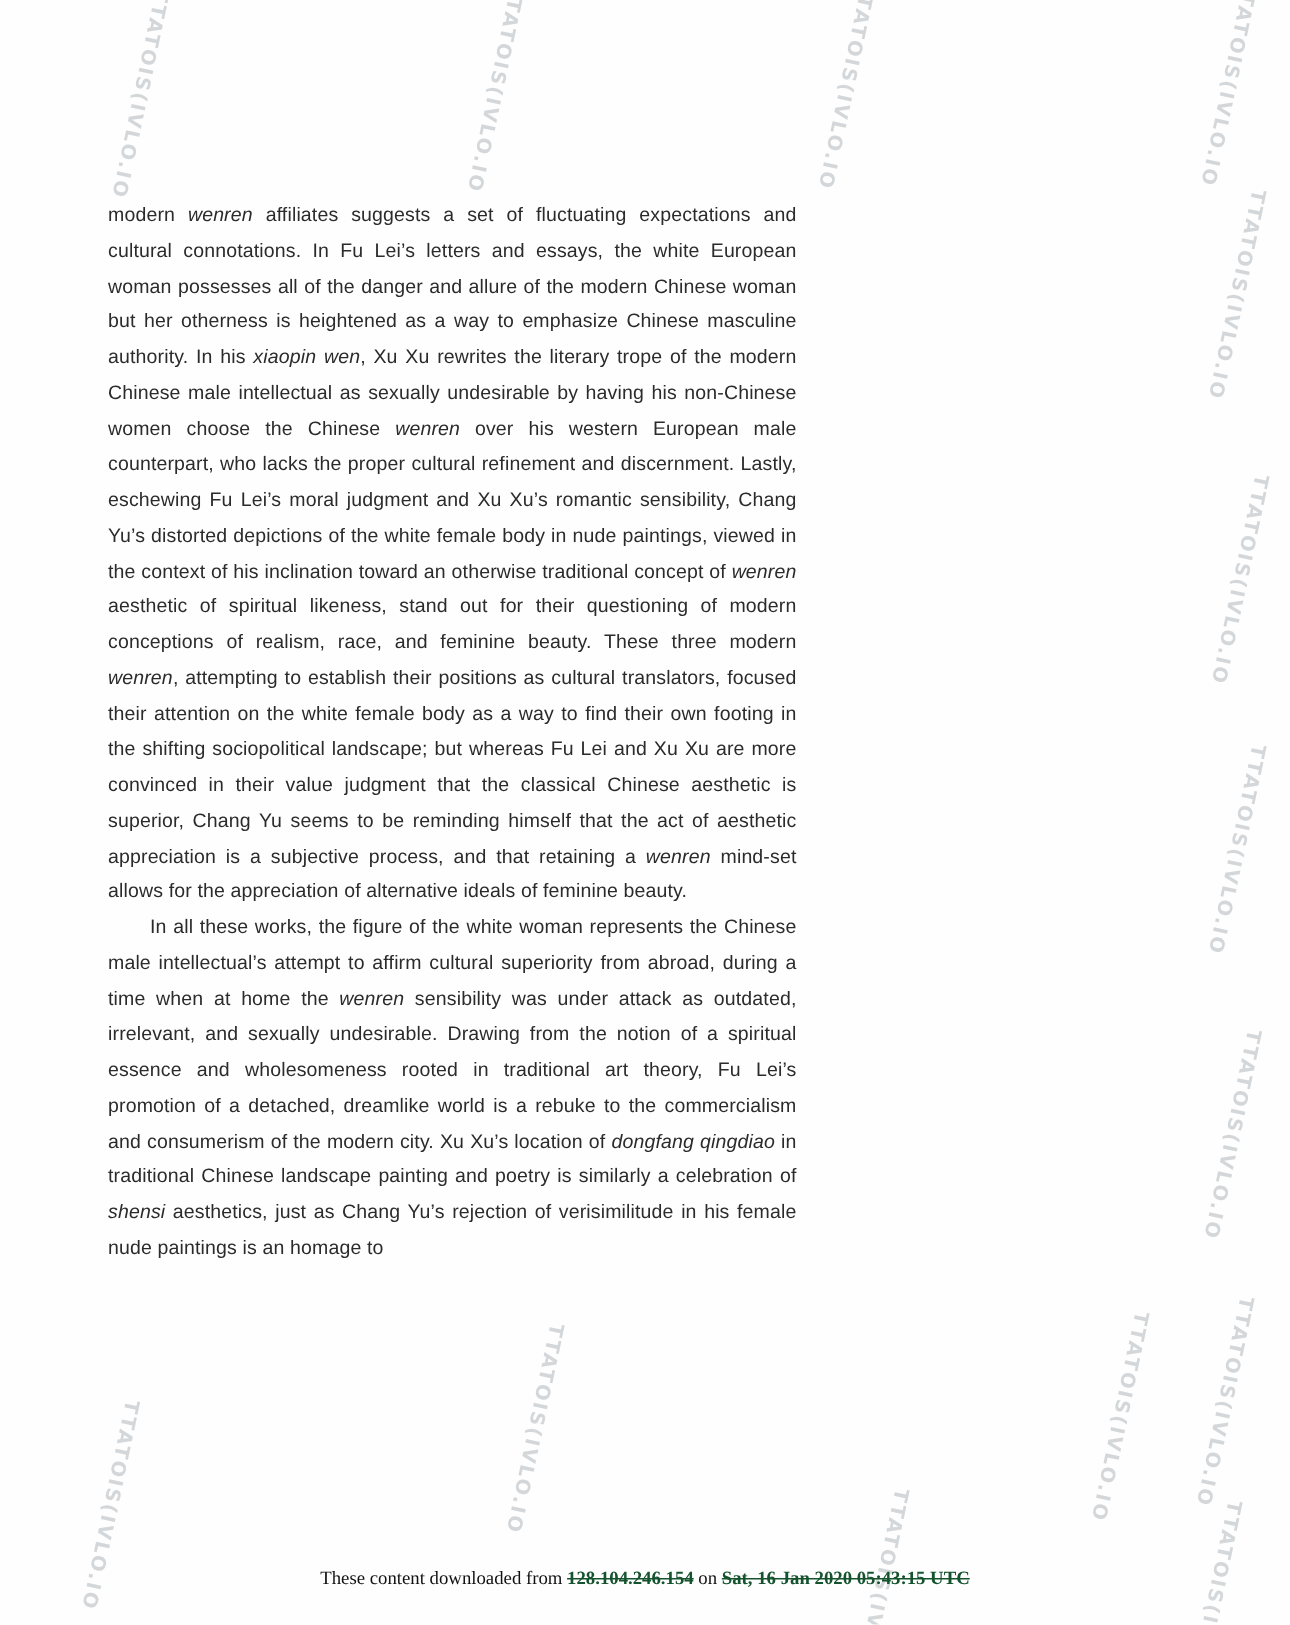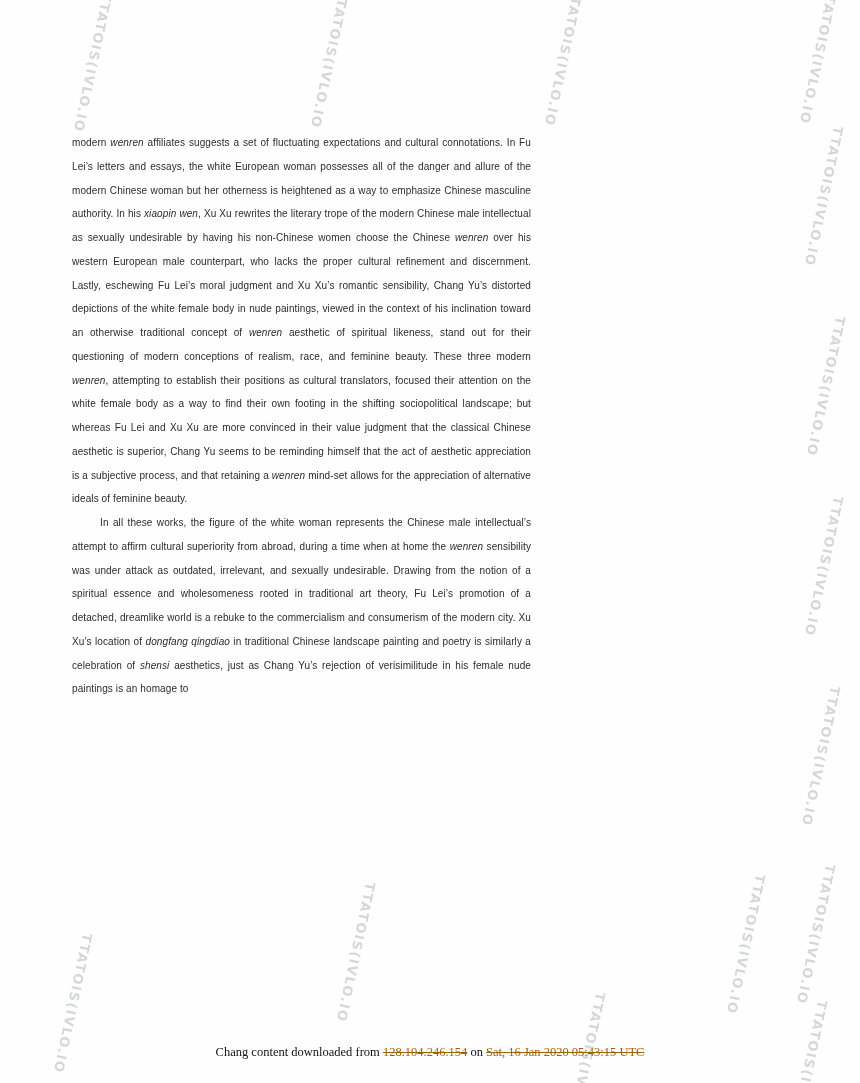--- a/index.html
+++ b/index.html
@@ -27,21 +27,21 @@
     pointer-events: none;
   }
 
   
   .text-block {
     position: absolute;
     left: 72px;
     top: 131px;
     width: 459px;
     color: #2b2b2b;
-    font-size: 10px;
+    font-size: 13px;
     line-height: 23.75px;
     text-align: justify;
     letter-spacing: 0.1px;
   }
   .para { margin: 0; }
   .para.indent { text-indent: 28px; }
   .it { font-style: italic; }
 
   
   .footer-line {
@@ -64,21 +64,22 @@
     width: 100%;
     text-align: center;
     font-family: "Liberation Serif", serif;
     font-size: 12.5px;
     line-height: 16px;
     color: #111;
   }
   .redacted {
     text-decoration: line-through;
     filter: blur(0.5px);
-    color: #a16207;
+    color: #14532d;
+    font-weight: bold;
   }
 </style>
 </head>
 <body>
 
 <div class="page">
 
   <span class="wm" style="left:115px; top:-6px">TTATOIS(IVLO.IO</span>
   <span class="wm" style="left:352px; top:-10px">TTATOIS(IVLO.IO</span>
   <span class="wm" style="left:586px; top:-12px">TTATOIS(IVLO.IO</span>
@@ -94,16 +95,16 @@
   <span class="wm" style="left:608px; top:994px">TTATOIS(IVLO.IO</span>
   <span class="wm" style="left:768px; top:876px">TTATOIS(IVLO.IO</span>
 
   <div class="text-block">
       <p class="para"><span>modern </span><span class="it">wenren</span><span> affiliates suggests a set of fluctuating expectations and cultural connotations. In Fu Lei’s letters and essays, the white European woman possesses all of the danger and allure of the modern Chinese woman but her otherness is heightened as a way to emphasize Chinese masculine authority. In his </span><span class="it">xiaopin wen</span><span>, Xu Xu rewrites the literary trope of the modern Chinese male intellectual as sexually undesirable by having his non-Chinese women choose the Chinese </span><span class="it">wenren</span><span> over his western European male counterpart, who lacks the proper cultural refinement and discernment. Lastly, eschewing Fu Lei’s moral judgment and Xu Xu’s romantic sensibility, Chang Yu’s distorted depictions of the white female body in nude paintings, viewed in the context of his inclination toward an otherwise traditional concept of </span><span class="it">wenren</span><span> aesthetic of spiritual likeness, stand out for their questioning of modern conceptions of realism, race, and feminine beauty. These three modern </span><span class="it">wenren</span><span>, attempting to establish their positions as cultural translators, focused their attention on the white female body as a way to find their own footing in the shifting sociopolitical landscape; but whereas Fu Lei and Xu Xu are more convinced in their value judgment that the classical Chinese aesthetic is superior, Chang Yu seems to be reminding himself that the act of aesthetic appreciation is a subjective process, and that retaining a </span><span class="it">wenren</span><span> mind-set allows for the appreciation of alternative ideals of feminine beauty.</span></p>
       <p class="para indent"><span>In all these works, the figure of the white woman represents the Chinese male intellectual’s attempt to affirm cultural superiority from abroad, during a time when at home the </span><span class="it">wenren</span><span> sensibility was under attack as outdated, irrelevant, and sexually undesirable. Drawing from the notion of a spiritual essence and wholesomeness rooted in traditional art theory, Fu Lei’s promotion of a detached, dreamlike world is a rebuke to the commercialism and consumerism of the modern city. Xu Xu’s location of </span><span class="it">dongfang qingdiao</span><span> in traditional Chinese landscape painting and poetry is similarly a celebration of </span><span class="it">shensi</span><span> aesthetics, just as Chang Yu’s rejection of verisimilitude in his female nude paintings is an homage to</span></p>
     </div>
 
 
   <div class="jstor">
-    <div><span>Chang content downloaded from </span><span class="redacted">128.104.246.154</span><span> on </span><span class="redacted">Sat, 16 Jan 2020 05:43:15 UTC</span></div>
+    <div><span>These content downloaded from </span><span class="redacted">128.104.246.154</span><span> on </span><span class="redacted">Sat, 16 Jan 2020 05:43:15 UTC</span></div>
   </div>
 
 </div>
 
 </body></html>

